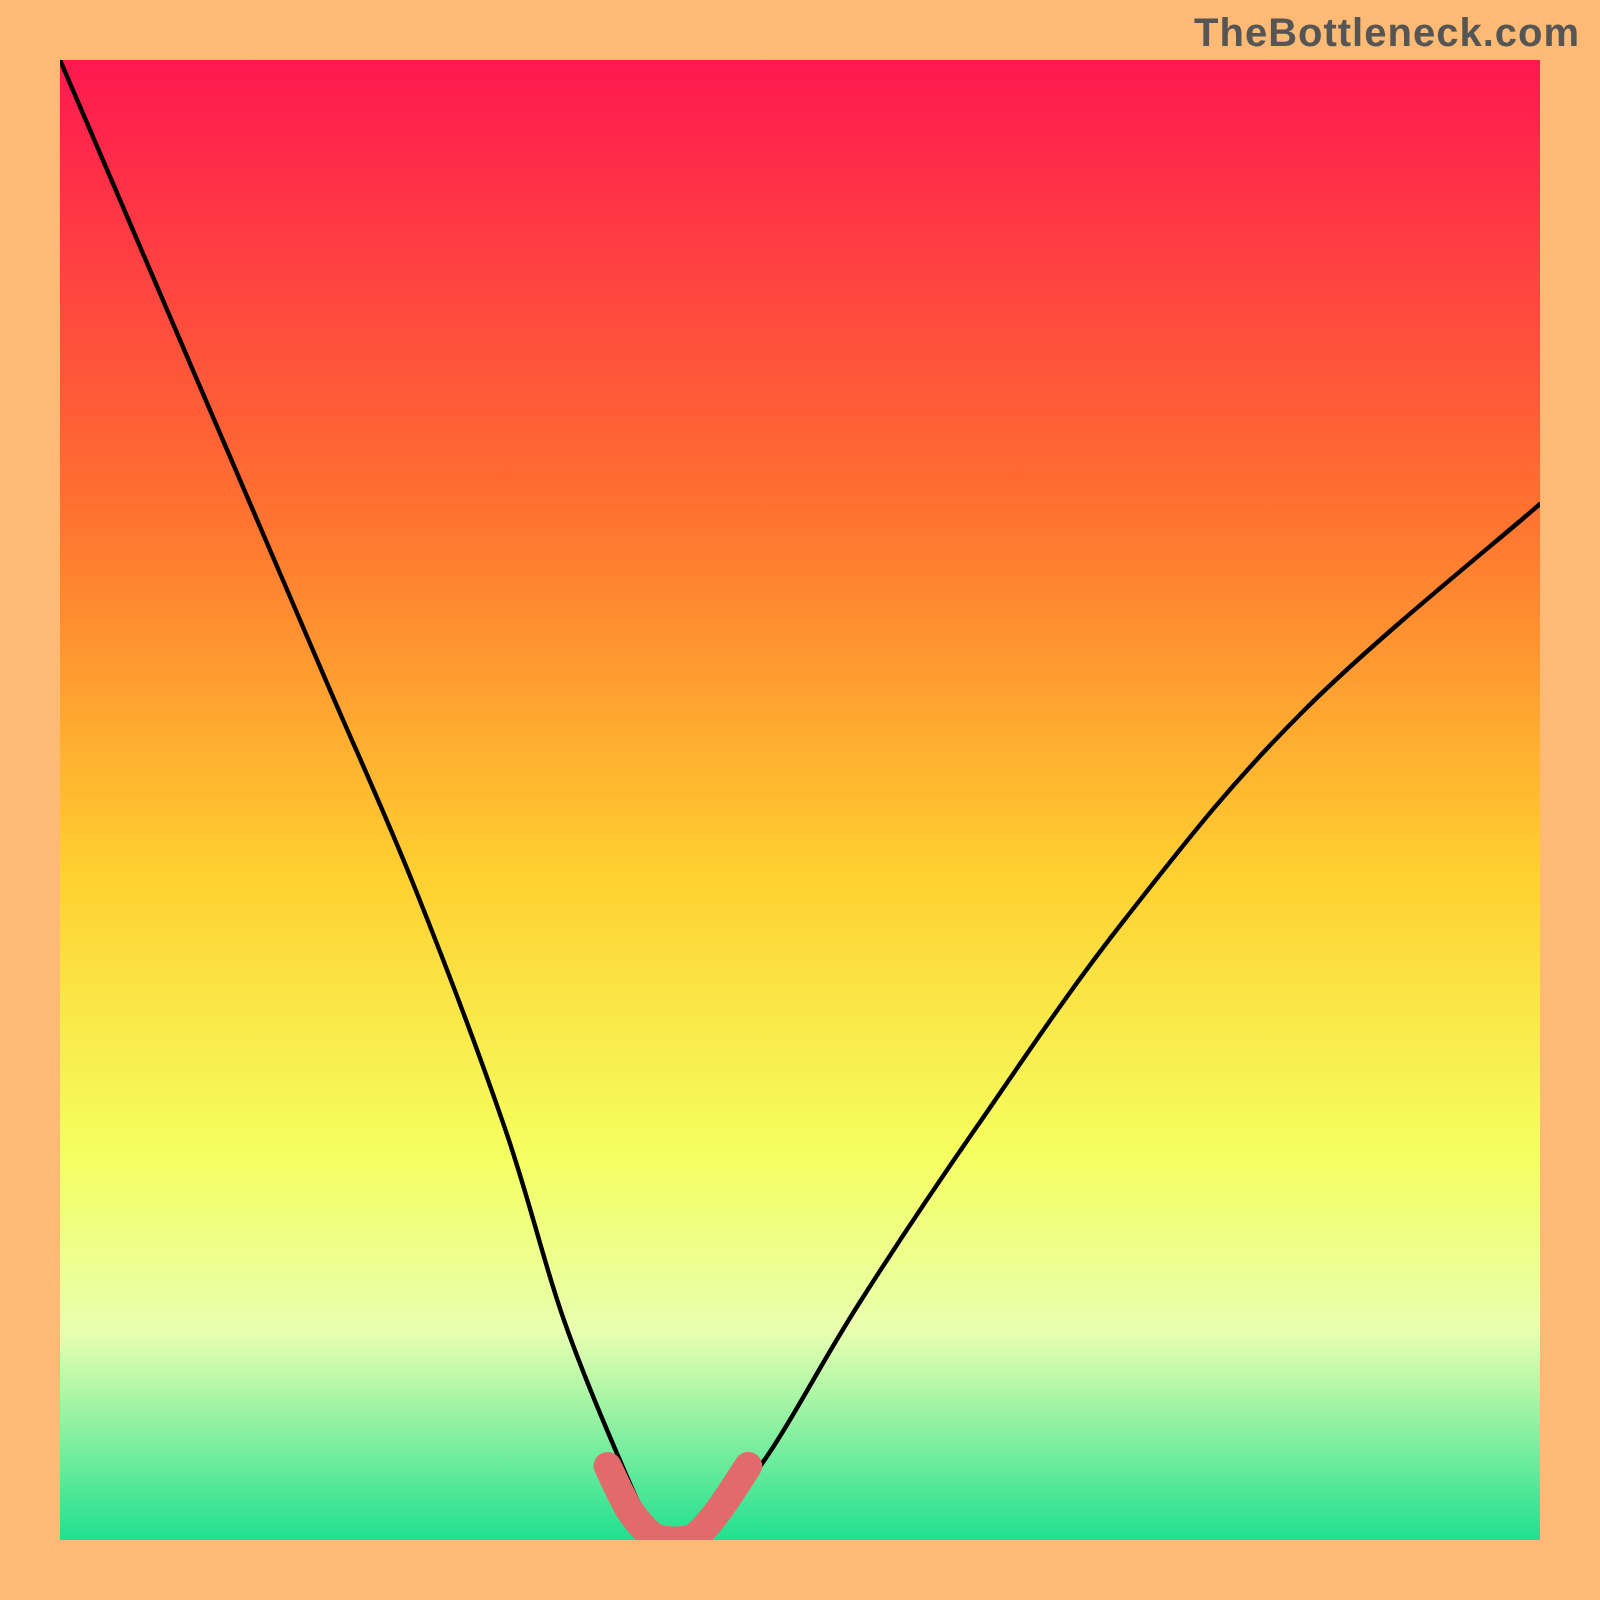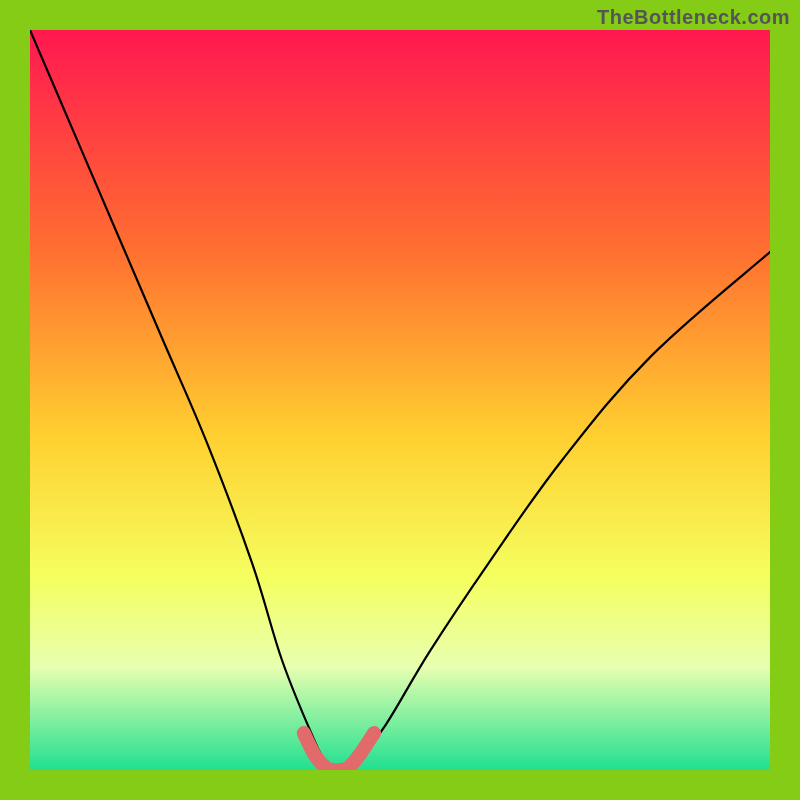--- a/index.html
+++ b/index.html
@@ -8,21 +8,21 @@
     width: 800px;
     height: 800px;
     background: #000;
     overflow: hidden;
     font-family: Arial, Helvetica, sans-serif;
   }
   .stage {
     position: relative;
     width: 800px;
     height: 800px;
-    background: #84cc16;
+    background: #fdba74;
   }
   .watermark {
     position: absolute;
     top: 6px;
     right: 10px;
     color: #555;
     font-size: 20px;
     font-weight: 600;
     letter-spacing: 0.5px;
     z-index: 10;

